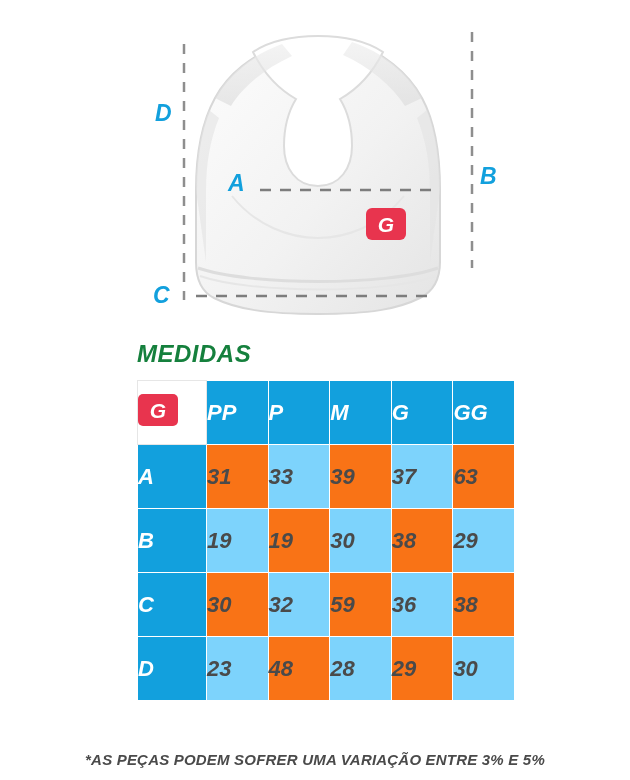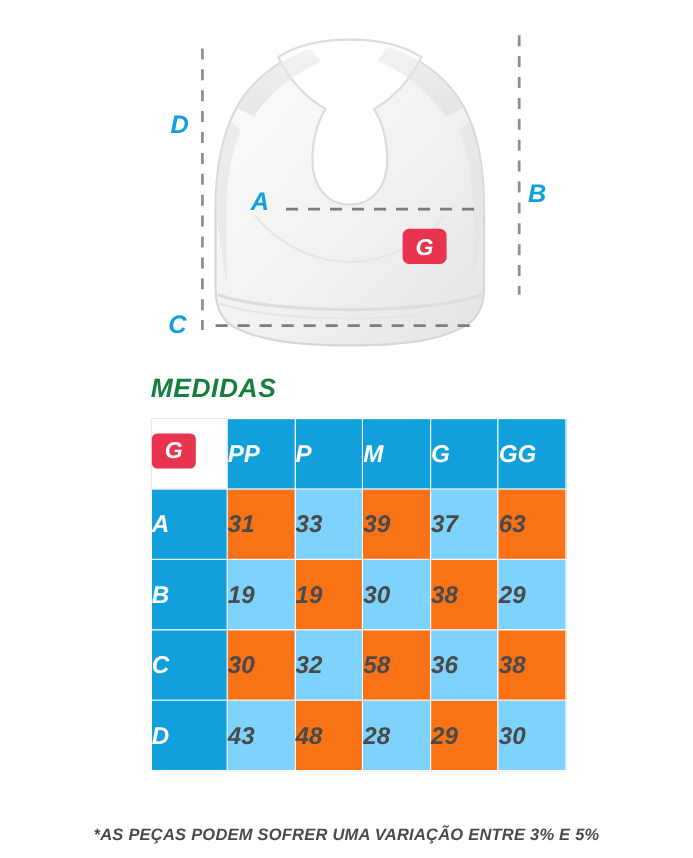--- a/index.html
+++ b/index.html
@@ -239,27 +239,27 @@
       <td class="data-cell shade-dark">19</td>
       <td class="data-cell shade-light">19</td>
       <td class="data-cell shade-dark">30</td>
       <td class="data-cell shade-light">38</td>
       <td class="data-cell shade-dark">29</td>
     </tr>
     <tr>
       <td class="row-head">C</td>
       <td class="data-cell shade-light">30</td>
       <td class="data-cell shade-dark">32</td>
-      <td class="data-cell shade-light">58</td>
+      <td class="data-cell shade-light">59</td>
       <td class="data-cell shade-dark">36</td>
       <td class="data-cell shade-light">38</td>
     </tr>
     <tr>
       <td class="row-head">D</td>
-      <td class="data-cell shade-dark">43</td>
+      <td class="data-cell shade-dark">23</td>
       <td class="data-cell shade-light">48</td>
       <td class="data-cell shade-dark">28</td>
       <td class="data-cell shade-light">29</td>
       <td class="data-cell shade-dark">30</td>
     </tr>
   </tbody>
 </table>
 
 <div id="footnote">*AS PEÇAS PODEM SOFRER UMA VARIAÇÃO ENTRE 3% E 5%</div>
 

